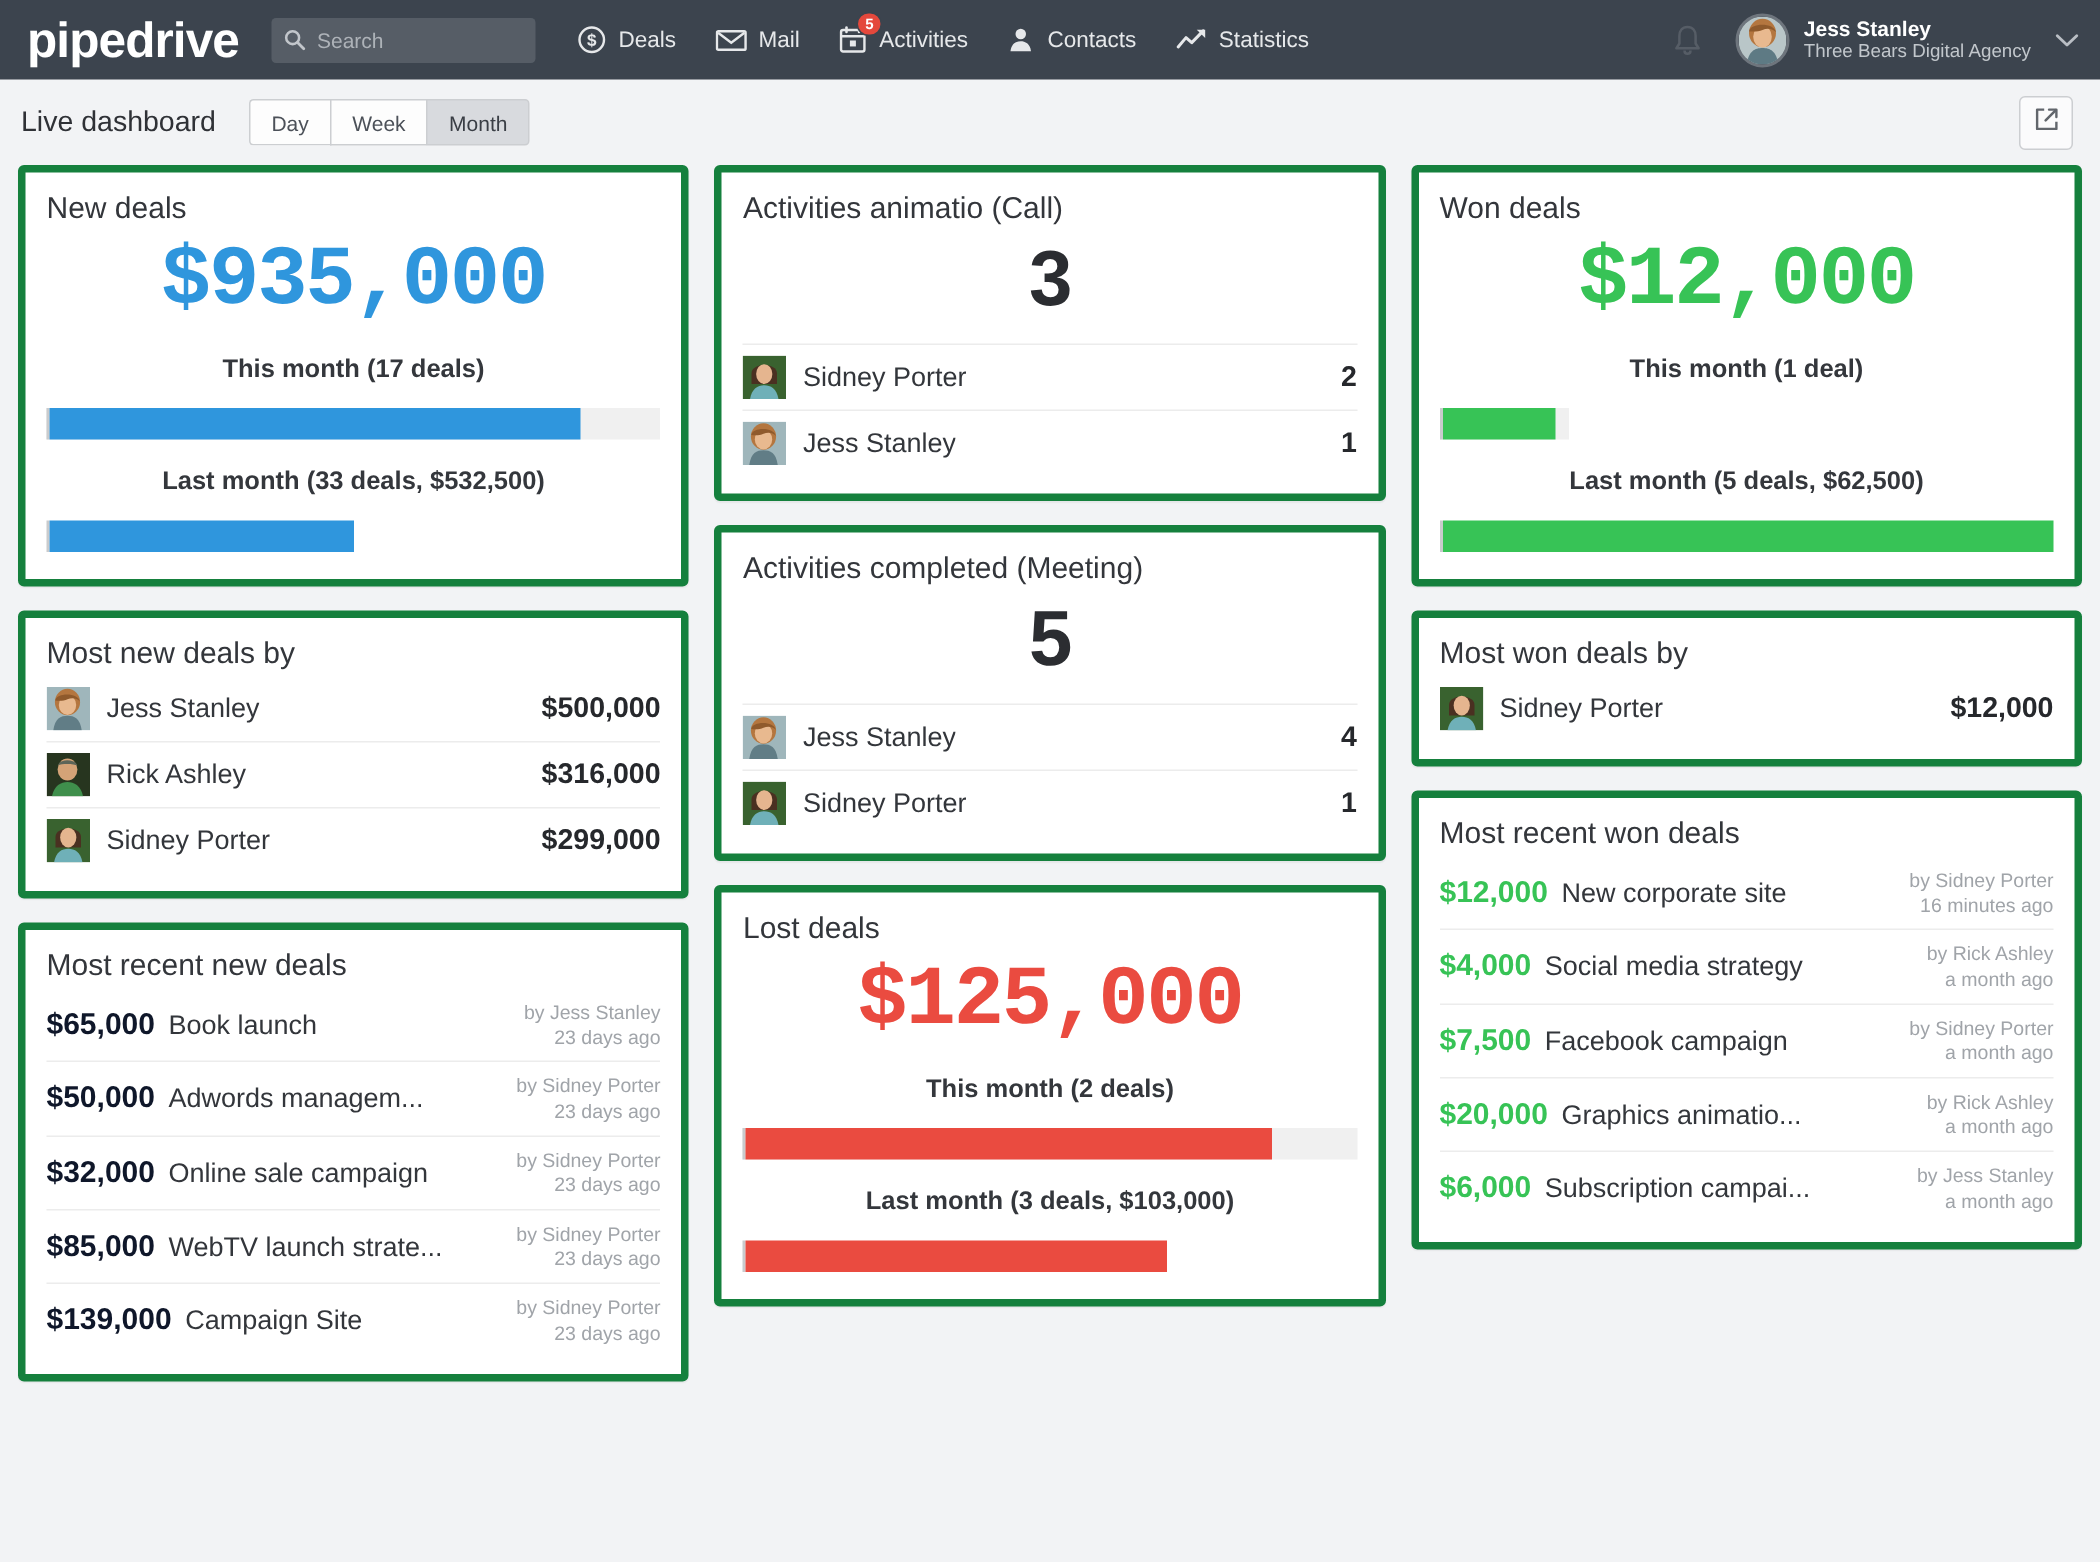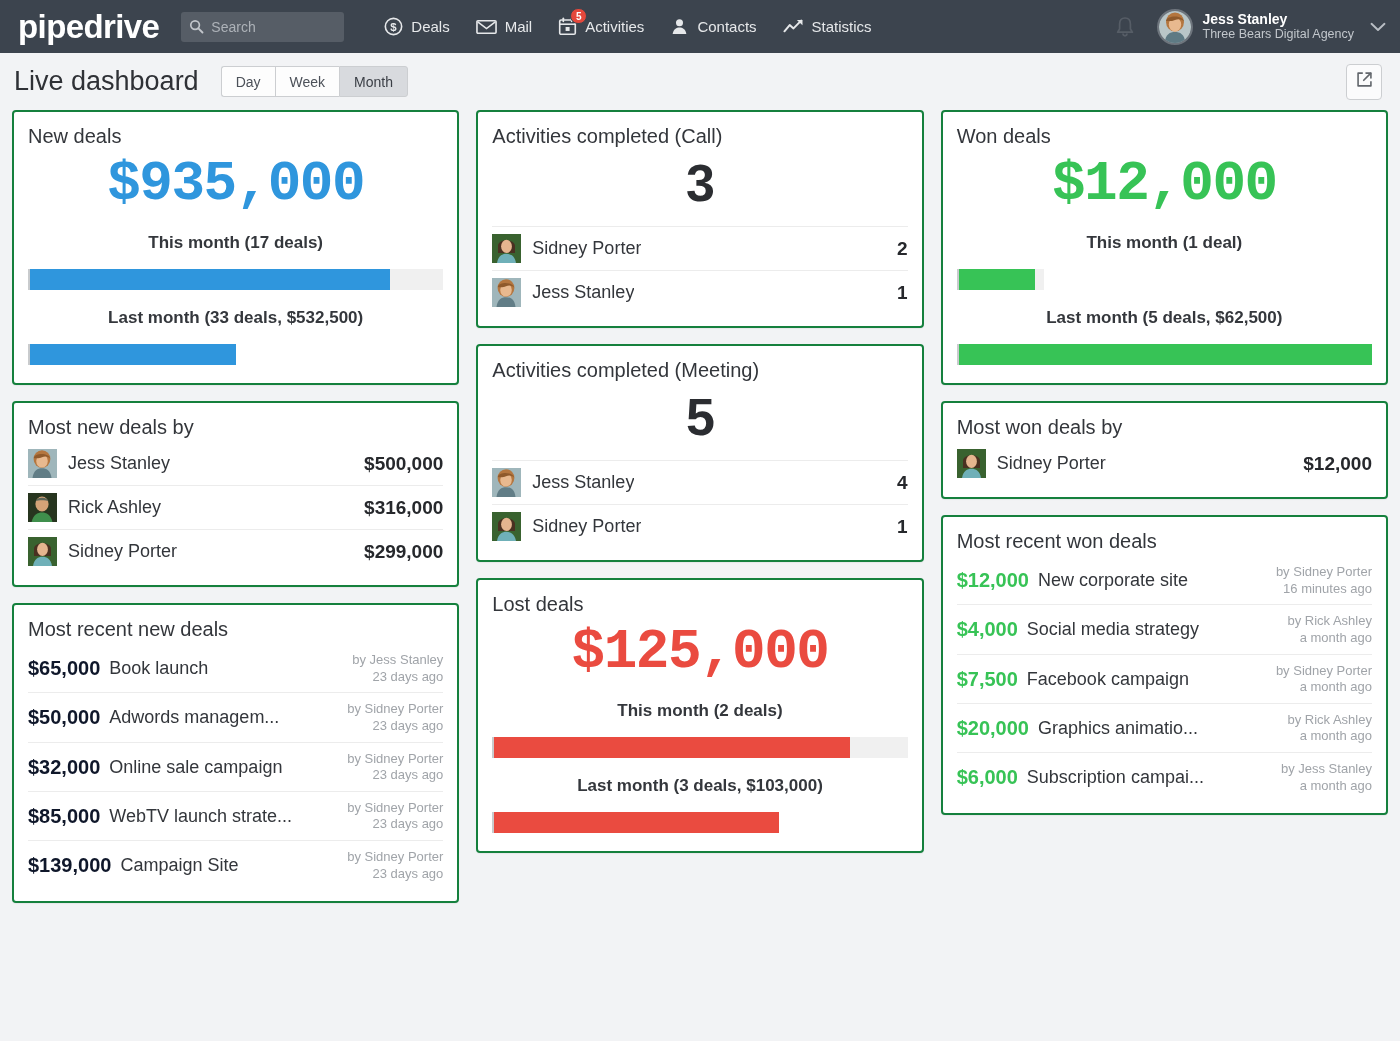--- a/index.html
+++ b/index.html
@@ -21,26 +21,26 @@
   }
   .brand {
     color: #ffffff;
     font-size: 33px;
     font-weight: bold;
     letter-spacing: -0.6px;
     margin-right: 22px;
     line-height: 1;
   }
   .searchbox {
-    width: 163px; height: 30px;
+    width: 176px; height: 30px;
     background: #565d66;
     border-radius: 3px;
     display: flex; align-items: center;
     padding: 0 8px;
-    margin-right: 40px;
+    margin-right: 28px;
   }
   .searchbox .magnifier { margin-right: 7px; display:flex; }
   .searchbox input {
     background: transparent; border: none; outline: none;
     color: #d6d9dd; font-size: 14px;
     font-family: "Liberation Sans", sans-serif;
     width: 100%;
   }
   .searchbox input::placeholder { color: #adb2b8; }
 
@@ -86,21 +86,21 @@
   .user-org { color: #c2c7cc; font-size: 12.5px; }
   .caret { margin-left: 16px; color:#b9bec4; display:flex; }
 
   
   .dash-header {
     height: 57px;
     display: flex; align-items: center;
     padding: 0 14px 0 14px;
   }
   .dash-title {
-    font-size: 27px; color: #2f3136;
+    font-size: 19px; color: #2f3136;
     margin-right: 22px;
     font-weight: normal;
   }
   .segmented { display: flex; }
   .seg {
     height: 31px;
     padding: 0 14px;
     background: #fdfdfd;
     border: 1px solid #ccced1;
     border-right: none;
@@ -128,21 +128,21 @@
   .grid {
     display: flex;
     gap: 17px;
     padding: 0 12px;
     align-items: flex-start;
   }
   .col { flex: 1 1 0; display: flex; flex-direction: column; gap: 16px; min-width: 0; }
 
   .card {
     background: #ffffff;
-    border: 2px solid #15803d;
+    border: 5px solid #15803d;
     border-radius: 4px;
     box-shadow: 0 1px 1px rgba(0,0,0,0.05);
     padding: 12px 14px 12px 14px;
   }
   .card-title {
     font-size: 20px;
     color: #33363b;
     font-weight: normal;
     line-height: 1.25;
     margin-bottom: 2px;
@@ -471,21 +471,21 @@
           <span>23 days ago</span>
         </span>
       </div>
     </div>
 
   </div>
 
   <div class="col">
 
     <div class="card">
-      <div class="card-title">Activities completed (Call)</div>
+      <div class="card-title">Activities animatio (Call)</div>
       <div class="countnum">3</div>
       <div class="person-row first">
         <span class="avatar-sm">
           <svg width="29" height="29" viewBox="0 0 29 29">
               <rect width="29" height="29" fill="#39622f"></rect>
               <path d="M6 12 C6 4.4 23 4.4 23 12 L23 19 L6 19 Z" fill="#4a3021"></path>
               <ellipse cx="14.5" cy="12.4" rx="5.4" ry="6.6" fill="#e5b58f"></ellipse>
               <path d="M5 29 C6.2 22 10.2 19.8 14.5 19.8 C18.8 19.8 22.8 22 24 29 Z" fill="#6fb0b8"></path>
             </svg>
         </span>

